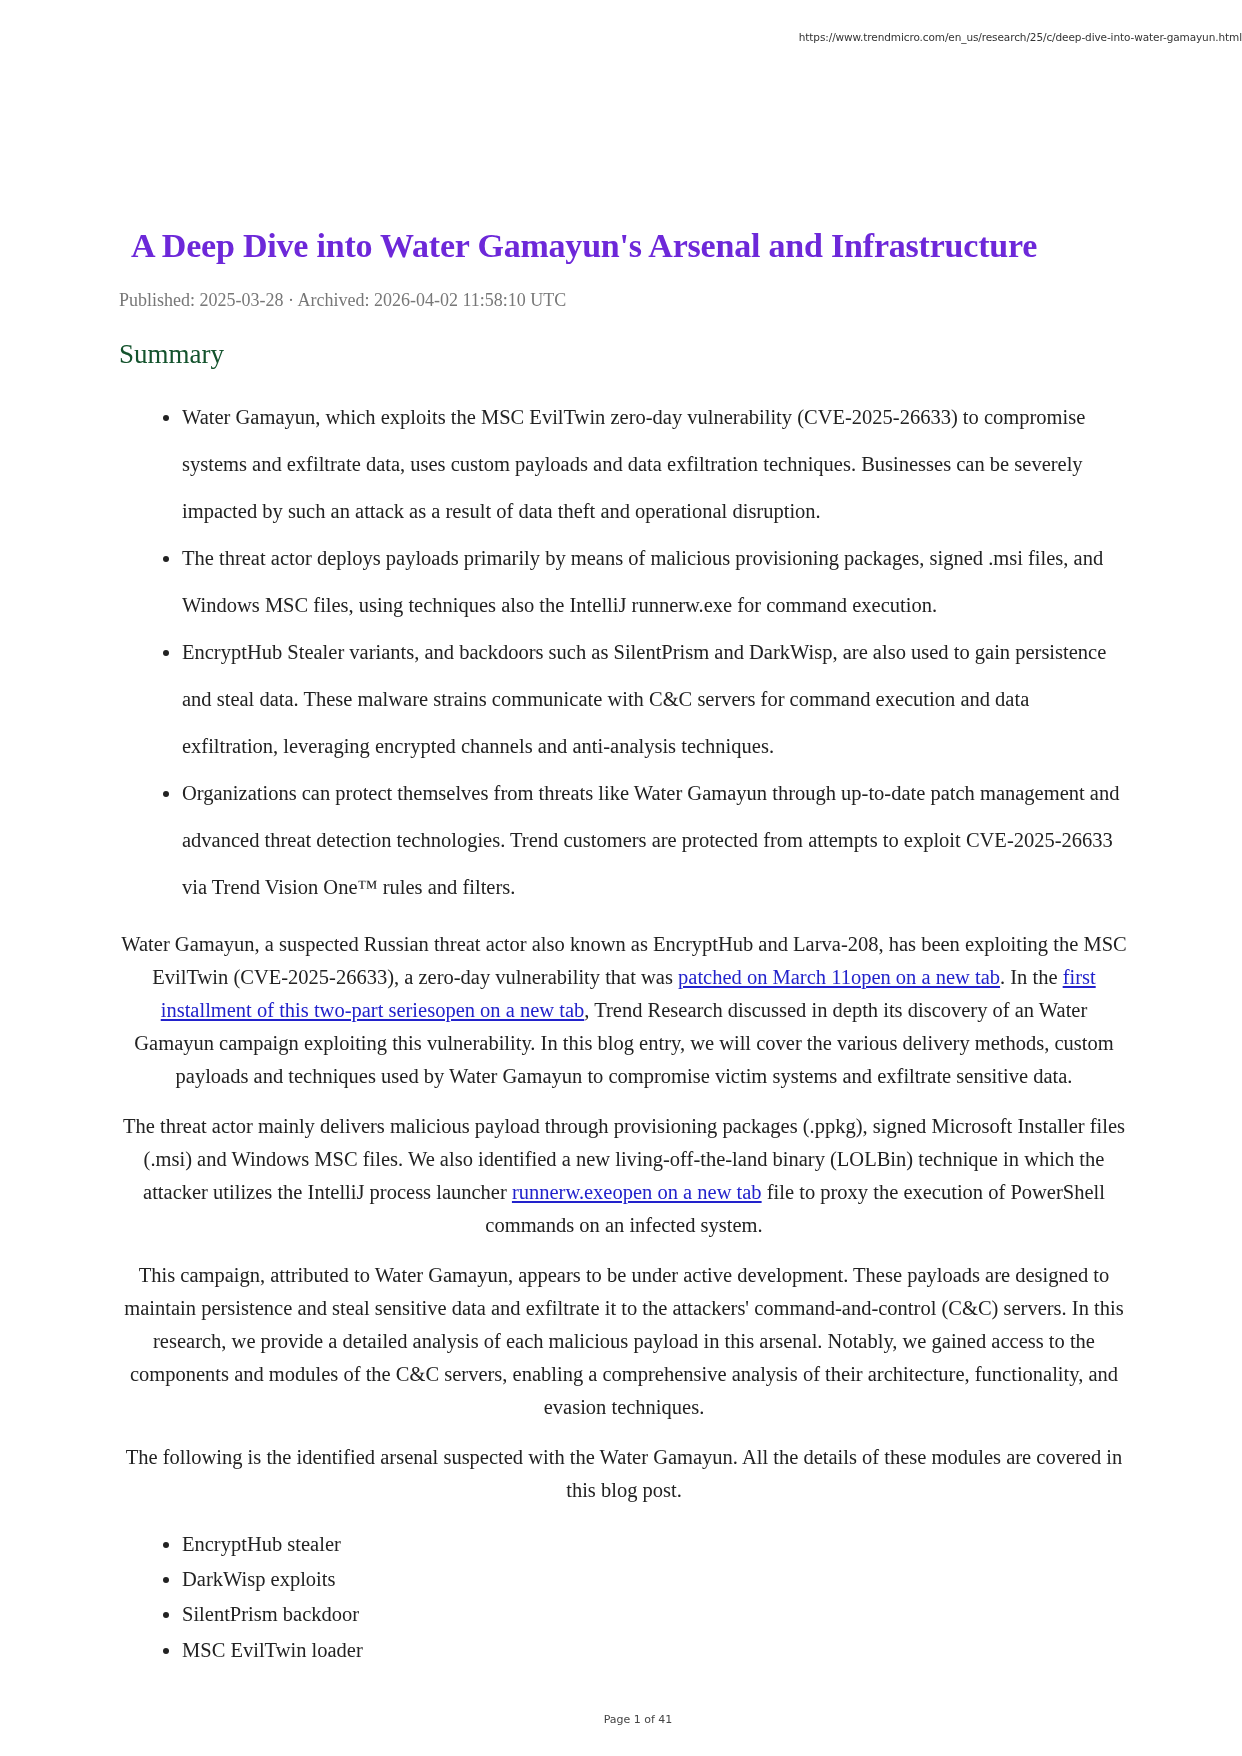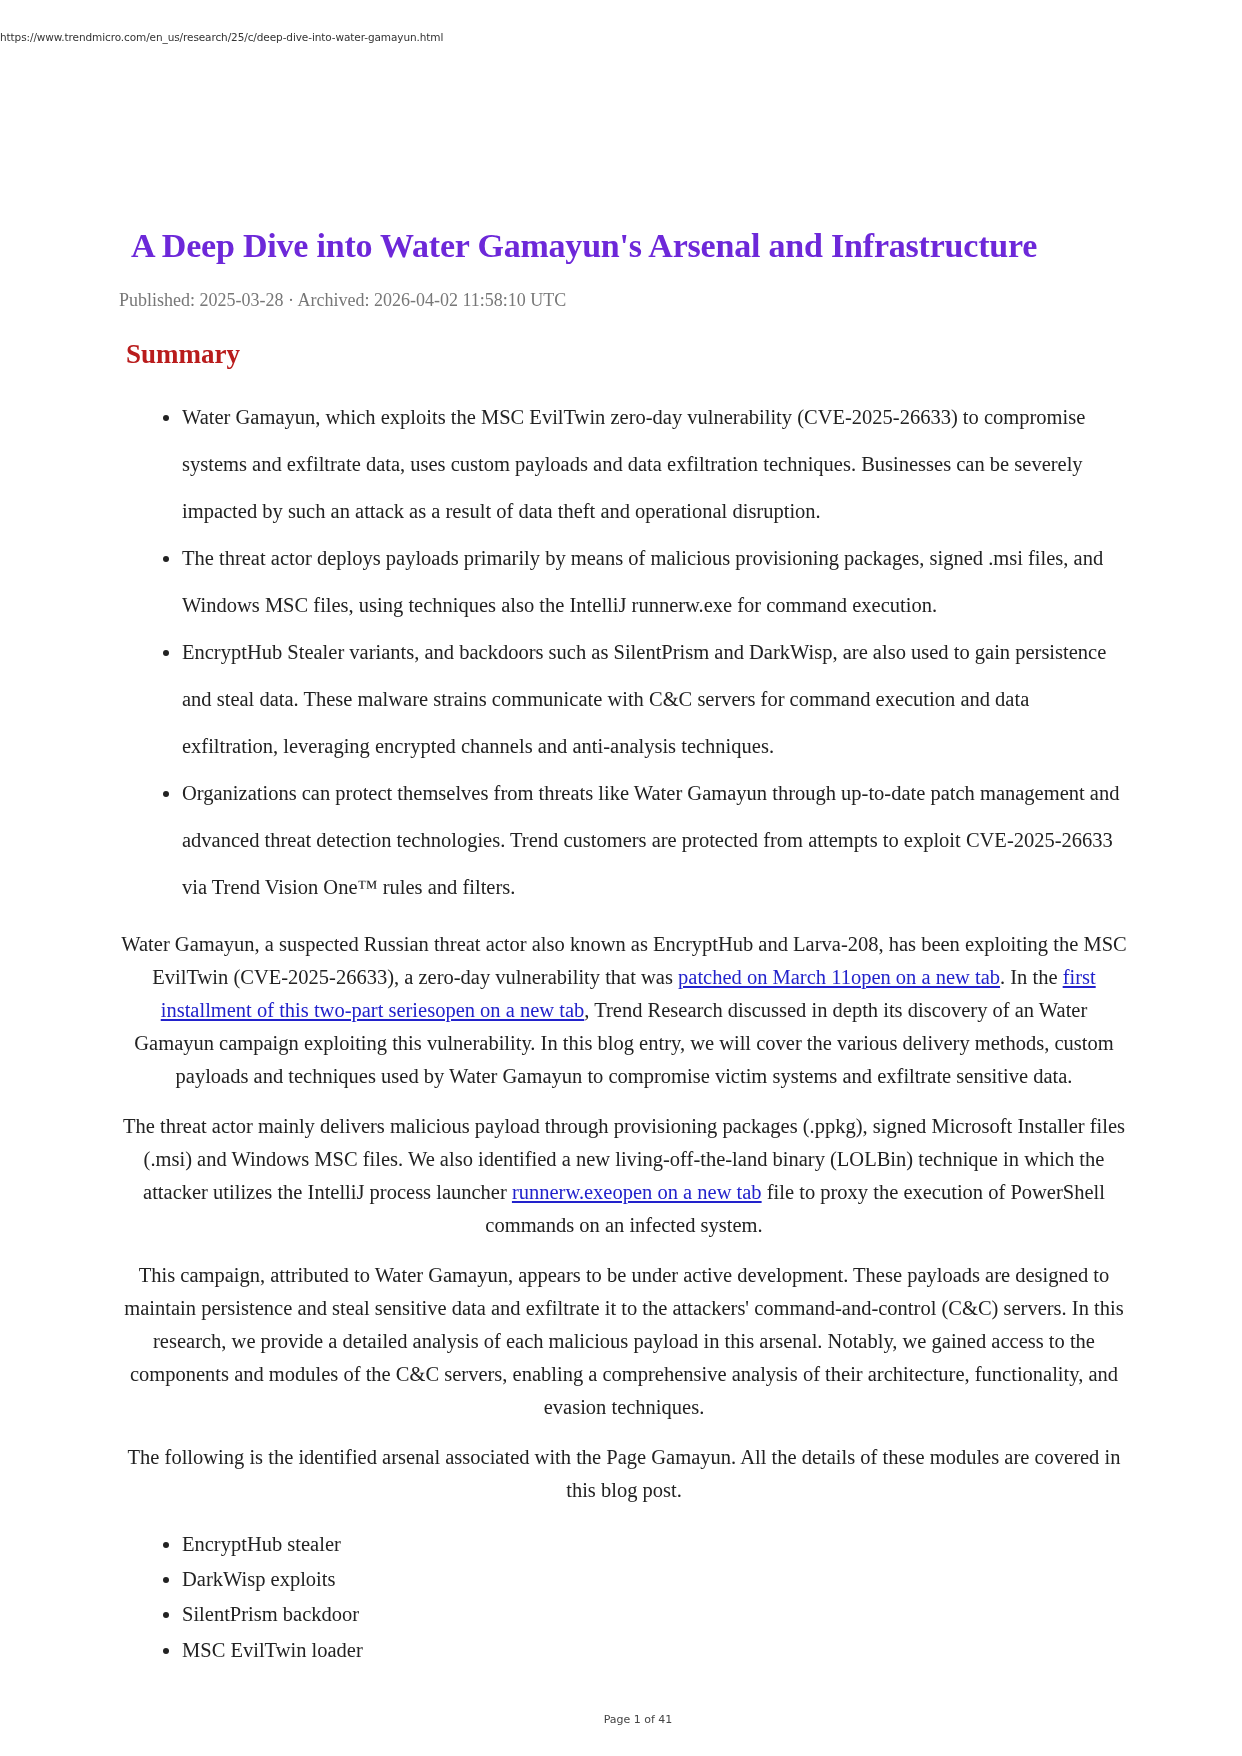--- a/index.html
+++ b/index.html
@@ -13,21 +13,21 @@
       position: relative;
       overflow: hidden;
       font-family: "Liberation Serif", serif;
       color: #222222;
     }
     .url-header {
       position: absolute;
       top: 31px;
       left: 0;
       width: 1242px;
-      text-align: left;
+      text-align: right;
       font-family: "DejaVu Sans", sans-serif;
       font-size: 10.5px;
       color: #333333;
       letter-spacing: -0.1px;
     }
     .content {
       position: absolute;
       left: 119px;
       top: 212px;
       width: 1010px;
@@ -41,25 +41,25 @@
       color: #6d28d9;
       letter-spacing: -0.2px;
     }
     .meta {
       margin-top: 20px;
       font-size: 18px;
       line-height: 24px;
       color: #777777;
     }
     h2.section {
-      margin: 24px 0 0 7px;
-      font-weight: bold;
+      margin: 24px 0 0 0;
+      font-weight: normal;
       font-size: 27px;
       line-height: 36px;
-      color: #b91c1c;
+      color: #14532d;
     }
     ul.bullets {
       margin: 22px 0 0 0;
       padding-left: 63px;
       list-style: disc;
     }
     ul.bullets li {
       font-size: 20.5px;
       line-height: 47px;
       color: #222222;
@@ -114,21 +114,21 @@
     <li>EncryptHub Stealer variants, and backdoors such as SilentPrism and DarkWisp, are also used to gain persistence and steal data. These malware strains communicate with C&amp;C servers for command execution and data exfiltration, leveraging encrypted channels and anti-analysis techniques.</li>
     <li>Organizations can protect themselves from threats like Water Gamayun through up-to-date patch management and advanced threat detection technologies. Trend customers are protected from attempts to exploit CVE-2025-26633 via Trend Vision One™ rules and filters.</li>
   </ul>
 
   <p class="para"><span>Water Gamayun, a suspected Russian threat actor also known as EncryptHub and Larva-208, has been exploiting the MSC EvilTwin (CVE-2025-26633), a zero-day vulnerability that was </span><a class="link" href="#">patched on March 11open on a new tab</a><span>. In the </span><a class="link" href="#">first installment of this two-part seriesopen on a new tab</a><span>, Trend Research discussed in depth its discovery of an Water Gamayun campaign exploiting this vulnerability. In this blog entry, we will cover the various delivery methods, custom payloads and techniques used by Water Gamayun to compromise victim systems and exfiltrate sensitive data.</span></p>
 
   <p class="para"><span>The threat actor mainly delivers malicious payload through provisioning packages (.ppkg), signed Microsoft Installer files (.msi) and Windows MSC files. We also identified a new living-off-the-land binary (LOLBin) technique in which the attacker utilizes the IntelliJ process launcher </span><a class="link" href="#">runnerw.exeopen on a new tab</a><span> file to proxy the execution of PowerShell commands on an infected system.</span></p>
 
   <p class="para">This campaign, attributed to Water Gamayun, appears to be under active development. These payloads are designed to maintain persistence and steal sensitive data and exfiltrate it to the attackers' command-and-control (C&amp;C) servers. In this research, we provide a detailed analysis of each malicious payload in this arsenal. Notably, we gained access to the components and modules of the C&amp;C servers, enabling a comprehensive analysis of their architecture, functionality, and evasion techniques.</p>
 
-  <p class="para">The following is the identified arsenal associated with the Page Gamayun. All the details of these modules are covered in this blog post.</p>
+  <p class="para">The following is the identified arsenal suspected with the Water Gamayun. All the details of these modules are covered in this blog post.</p>
 
   <ul class="arsenal">
     <li>EncryptHub stealer</li>
     <li>DarkWisp exploits</li>
     <li>SilentPrism backdoor</li>
     <li>MSC EvilTwin loader</li>
   </ul>
 </div>
 
 <div class="page-footer">Page 1 of 41</div>

